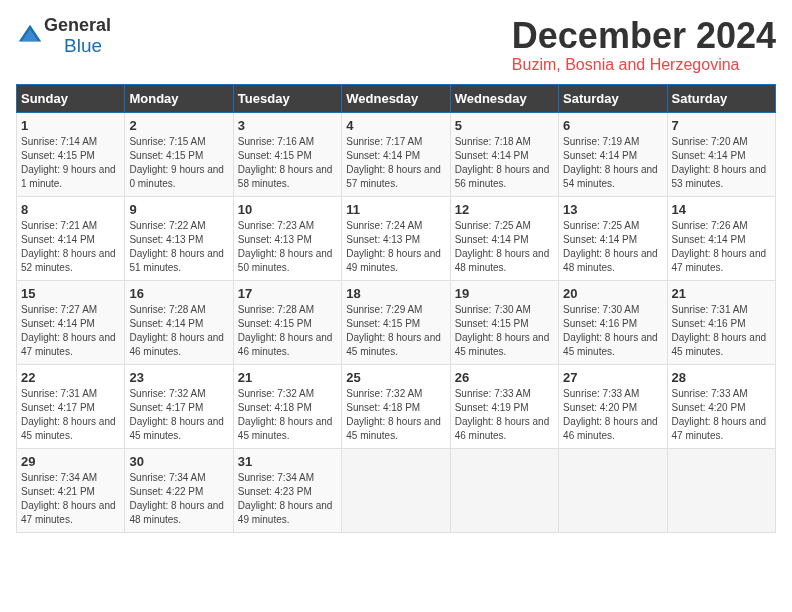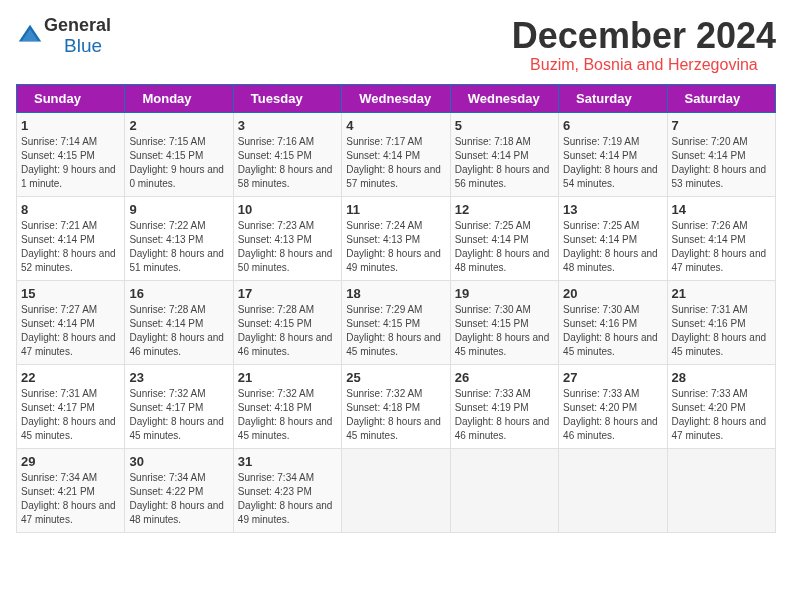--- a/index.html
+++ b/index.html
@@ -31,41 +31,41 @@
       font-weight: normal;
       color: #1a6eb5;
       line-height: 1.1;
       margin-left: 20px;
     }
     .logo-icon {
       width: 28px;
       height: 28px;
     }
     .title-area {
-      text-align: center;
+      text-align: left;
     }
     .month-title {
       font-size: 36px;
       font-weight: bold;
       color: #333;
       line-height: 1.1;
     }
     .subtitle {
       font-size: 16px;
       color: #ef4444;
     }
     .calendar {
       width: 100%;
       border-collapse: collapse;
       font-size: 11px;
     }
     .calendar thead th {
-      background-color: #a21caf;
+      background-color: #404040;
       color: #fff;
-      padding: 6px 17px;
+      padding: 6px 4px;
       text-align: left;
       font-size: 13px;
       font-weight: bold;
       border: 1px solid #1a6eb5;
     }
     .calendar tbody tr {
       border-bottom: 1px solid #ccc;
     }
     .calendar tbody td {
       vertical-align: top;

